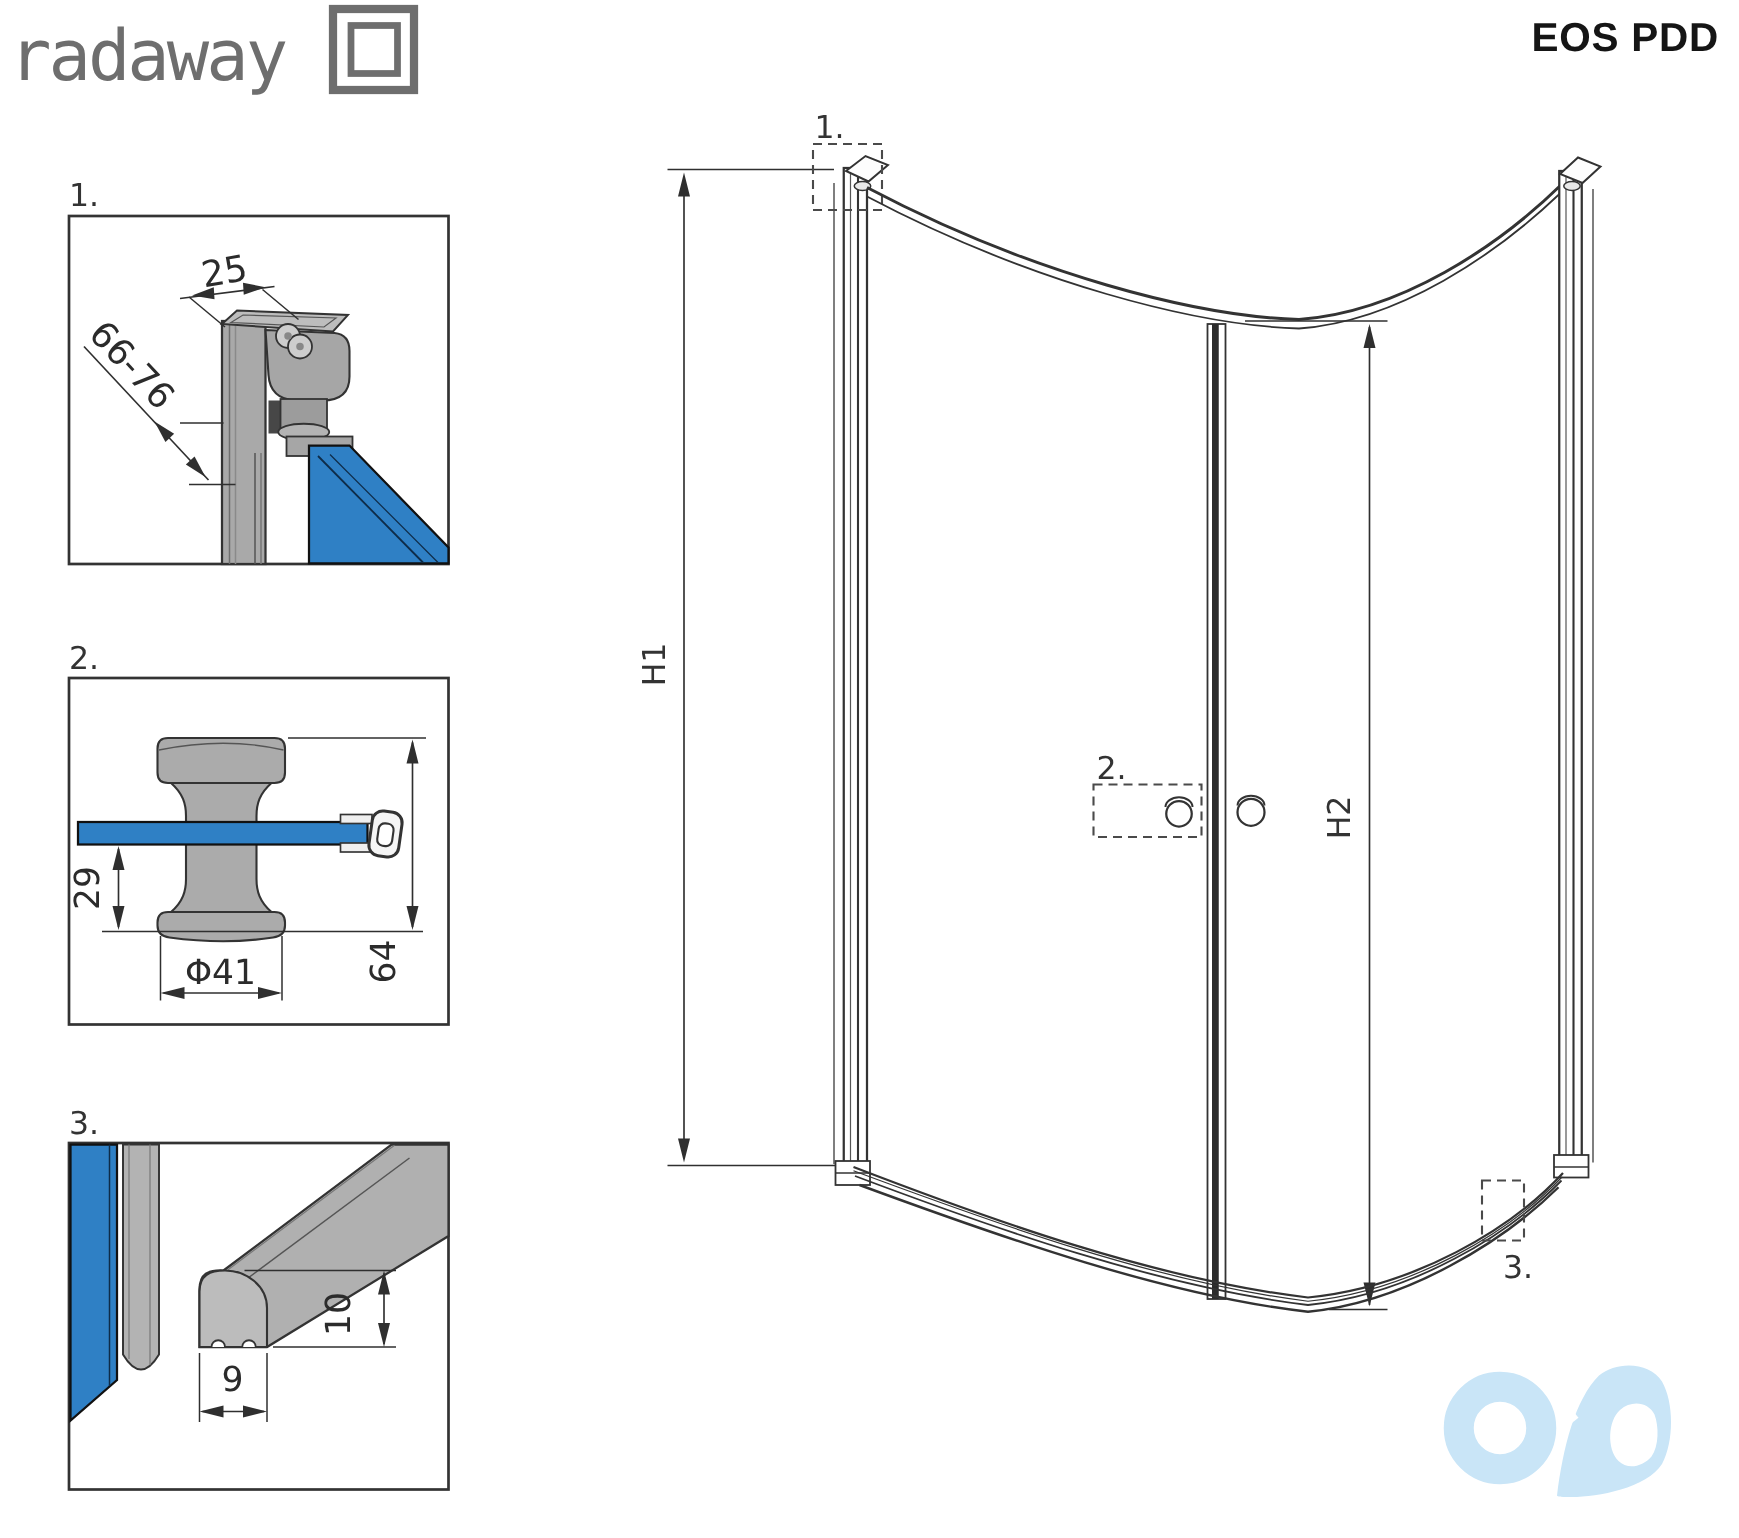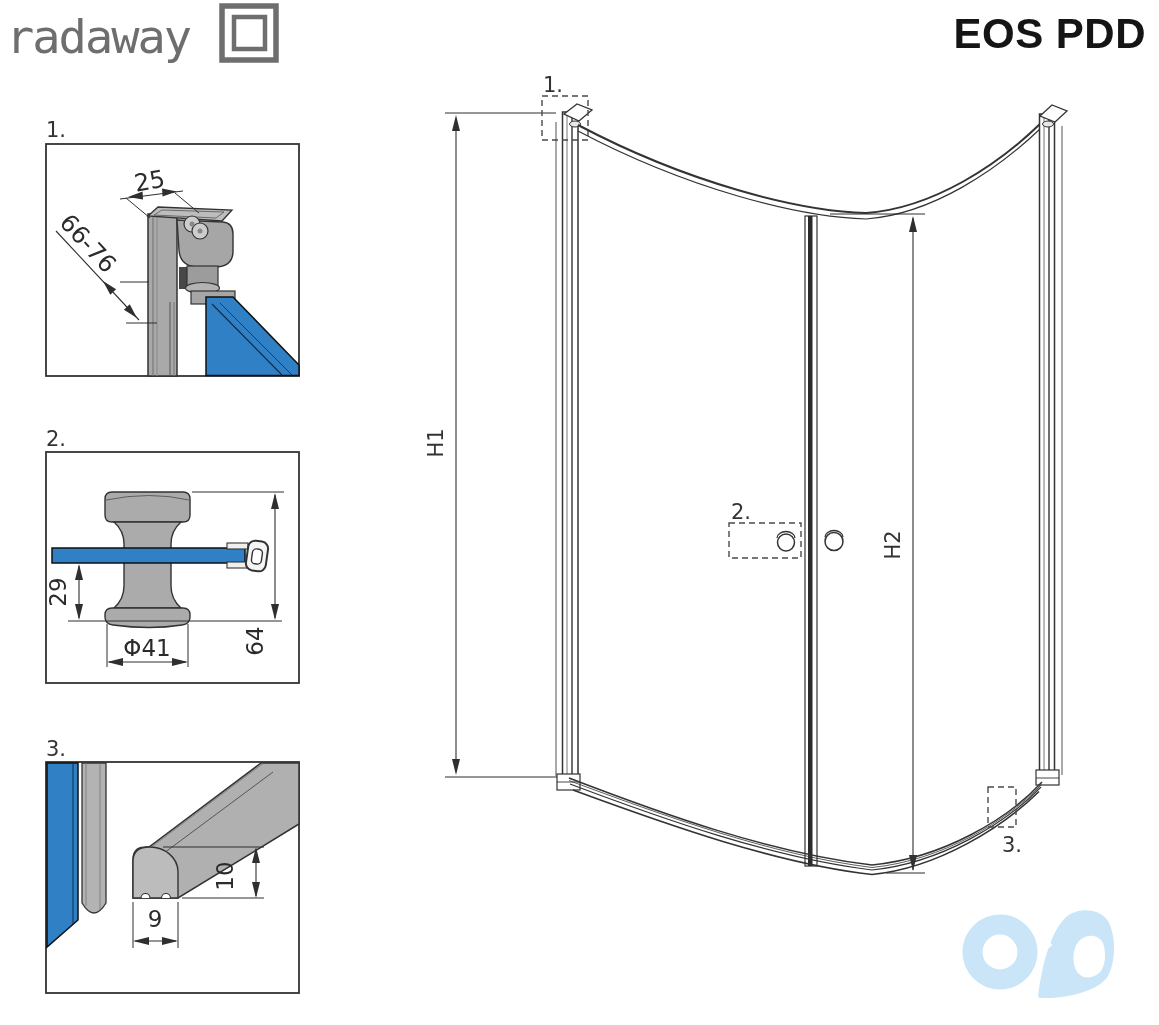--- a/index.html
+++ b/index.html
@@ -15,21 +15,21 @@
   .dimtxt{font-size:24px;}
   .dimtxt-s{font-size:23px;}
   .lbl{font-size:21px;fill:#333;}
   .dimline{stroke:#2f2f2f;stroke-width:1.1;fill:none;}
   .extline{stroke:#2f2f2f;stroke-width:1;fill:none;}
   .arrow{fill:#2f2f2f;stroke:none;}
   .box{fill:none;stroke:#333;stroke-width:1.8;}
   .dashbox{fill:none;stroke:#4a4a4a;stroke-width:1.4;stroke-dasharray:6 4;}
   #product-title{
     position:absolute;top:10px;right:13px;
-    font-size:42px;font-weight:bold;letter-spacing:.5px;color:#151515;
+    font-size:27px;font-weight:bold;letter-spacing:.5px;color:#151515;
     font-family:"Liberation Sans",sans-serif;
   }
 </style>
 </head>
 <body>
 
 <svg class="fig" style="left:0;top:0" width="300" height="70" viewBox="0 0 300 70">
   <text x="6" y="53" style="font-family:'DejaVu Sans Mono',monospace;font-size:47px;letter-spacing:-2px;fill:#6e6e6e;">radaway</text>
   <g>
     <rect x="222" y="6" width="54" height="54" fill="none" stroke="#6e6e6e" stroke-width="5.5"></rect>

